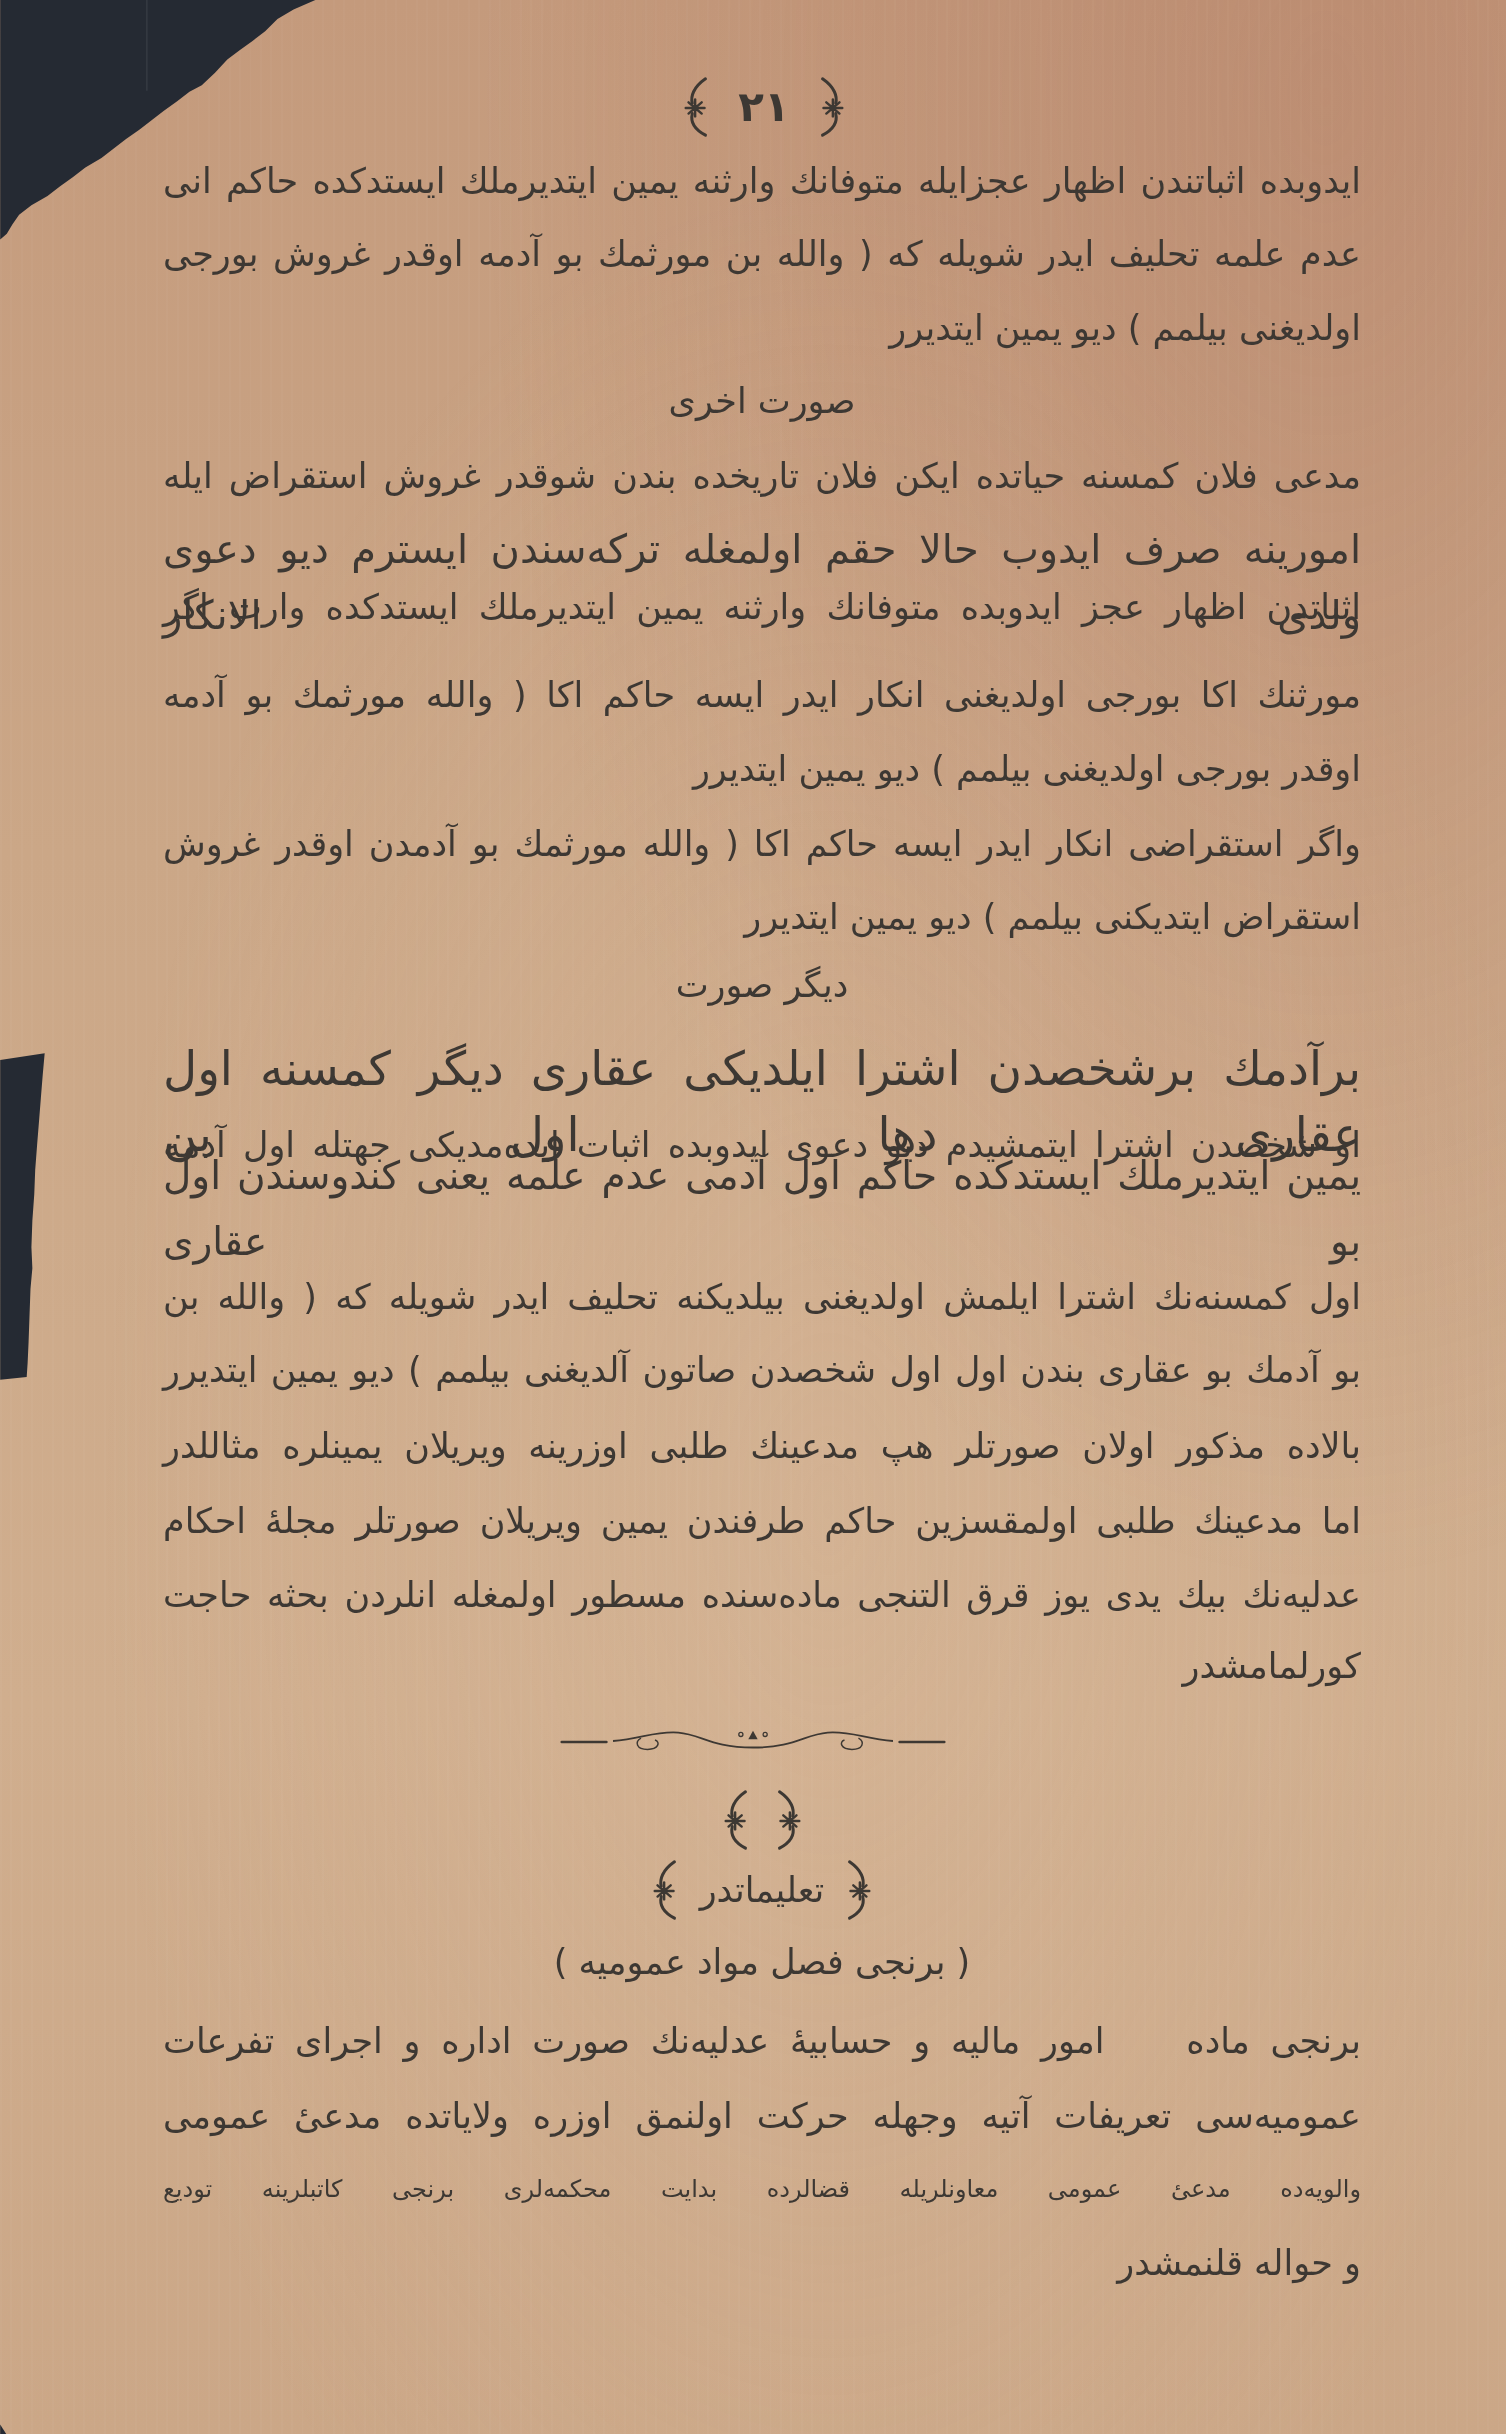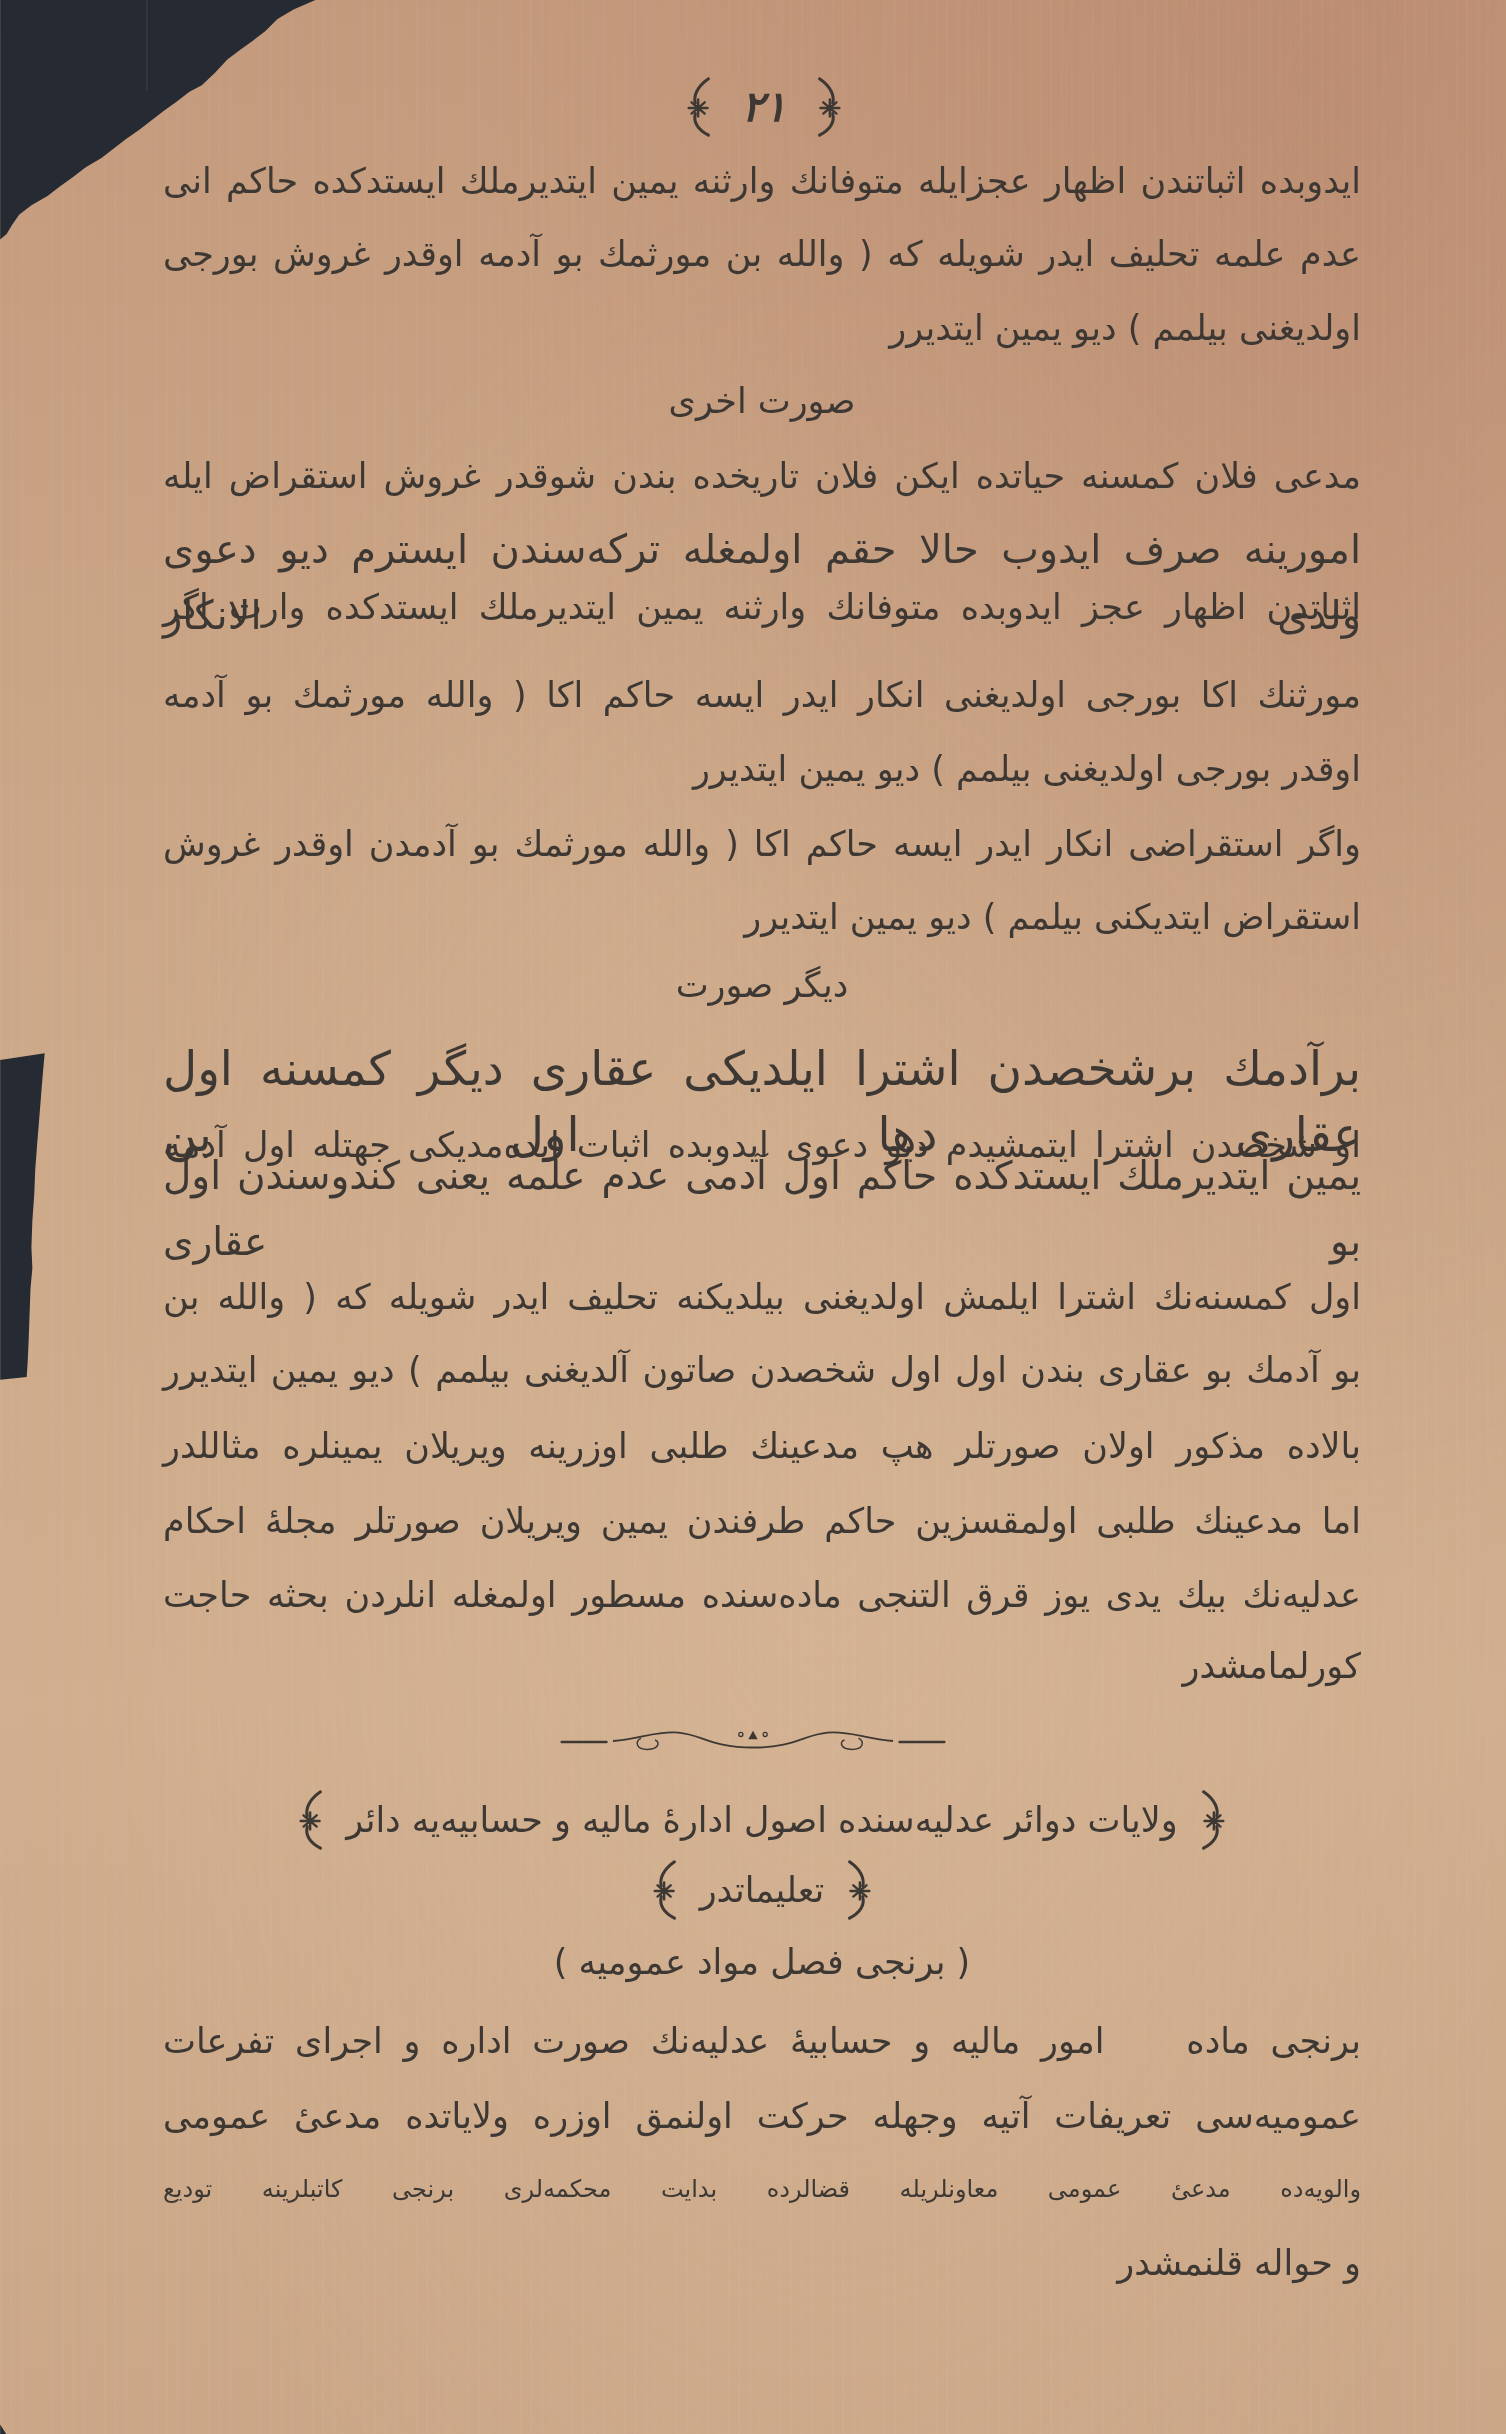--- a/index.html
+++ b/index.html
@@ -40,21 +40,21 @@
   .row .txt{
     font-family:"DejaVu Sans", sans-serif;font-size:38px;line-height:66px;
     white-space:nowrap;color:var(--ink);
   }
   .orn{width:34px;height:62px;color:var(--ink);flex:0 0 auto;display:block;}
   .mirror{transform:scaleX(-1);}
   .page-head{
     position:absolute;left:662px;top:76px;width:204px;height:62px;
     display:flex;align-items:center;justify-content:center;gap:24.6px;direction:ltr;
   }
-  .page-num{font-family:"DejaVu Sans", sans-serif;font-size:42px;font-weight:bold;line-height:62px;color:var(--ink);font-style:italic;}
+  .page-num{font-family:"DejaVu Sans", sans-serif;font-size:42px;font-weight:bold;line-height:62px;color:var(--ink);}
   .divider{position:absolute;left:559px;top:1727px;width:388px;height:28px;color:var(--ink);}
 </style>
 </head>
 <body>
 
 <svg class="scan-overlay" viewBox="0 0 1592 2573" width="1507" height="2435">
   <polygon fill="var(--scan-background)" points="0,0 333,0 310,10 293,20 280,33 267,43 253,53 240,63 227,77 213,90 200,97 187,107 173,117 160,127 147,137 133,147 120,157 107,167 90,177 77,187 63,197 50,207 33,217 20,227 13,237 7,247 0,253"></polygon>
   <line x1="155" y1="0" x2="155" y2="96" stroke="#3a3f48" stroke-width="1.2"></line>
   <polygon fill="var(--scan-background)" points="0,1120 47,1113 45,1135 43,1160 41,1185 39,1210 37,1236 36,1262 34,1290 33,1318 34,1340 32,1362 31,1390 30,1418 29,1440 28,1455 0,1458"></polygon>
   <polygon fill="var(--scan-background)" points="0,2562 7,2573 0,2573"></polygon>
@@ -127,21 +127,20 @@
     <path d="M27 3 C14 12 11 22 13 29" stroke="currentColor" stroke-width="3.2" fill="none" stroke-linecap="round"></path>
     <path d="M13 40 C11 48 14 56 27 63" stroke="currentColor" stroke-width="3.2" fill="none" stroke-linecap="round"></path>
     <g transform="translate(16,34)" stroke="currentColor" stroke-width="2.6" stroke-linecap="round">
       <line x1="-10" y1="0" x2="10" y2="0"></line>
         <line x1="0" y1="-9" x2="0" y2="9"></line>
       <line x1="-7" y1="-6" x2="7" y2="6"></line>
         <line x1="-7" y1="6" x2="7" y2="-6"></line>
     </g>
     <circle cx="16" cy="34" r="3.5" fill="currentColor"></circle>
   </svg>
-  <span class="txt" style="font-size: 35px;">ولایات دوائر عدلیه‌سنده اصول ادارهٔ مالیه و حسابیه‌یه دائر</span>
   <svg class="orn" viewBox="0 0 36 66">
     <path d="M27 3 C14 12 11 22 13 29" stroke="currentColor" stroke-width="3.2" fill="none" stroke-linecap="round"></path>
     <path d="M13 40 C11 48 14 56 27 63" stroke="currentColor" stroke-width="3.2" fill="none" stroke-linecap="round"></path>
     <g transform="translate(16,34)" stroke="currentColor" stroke-width="2.6" stroke-linecap="round">
       <line x1="-10" y1="0" x2="10" y2="0"></line>
         <line x1="0" y1="-9" x2="0" y2="9"></line>
       <line x1="-7" y1="-6" x2="7" y2="6"></line>
         <line x1="-7" y1="6" x2="7" y2="-6"></line>
     </g>
     <circle cx="16" cy="34" r="3.5" fill="currentColor"></circle>

